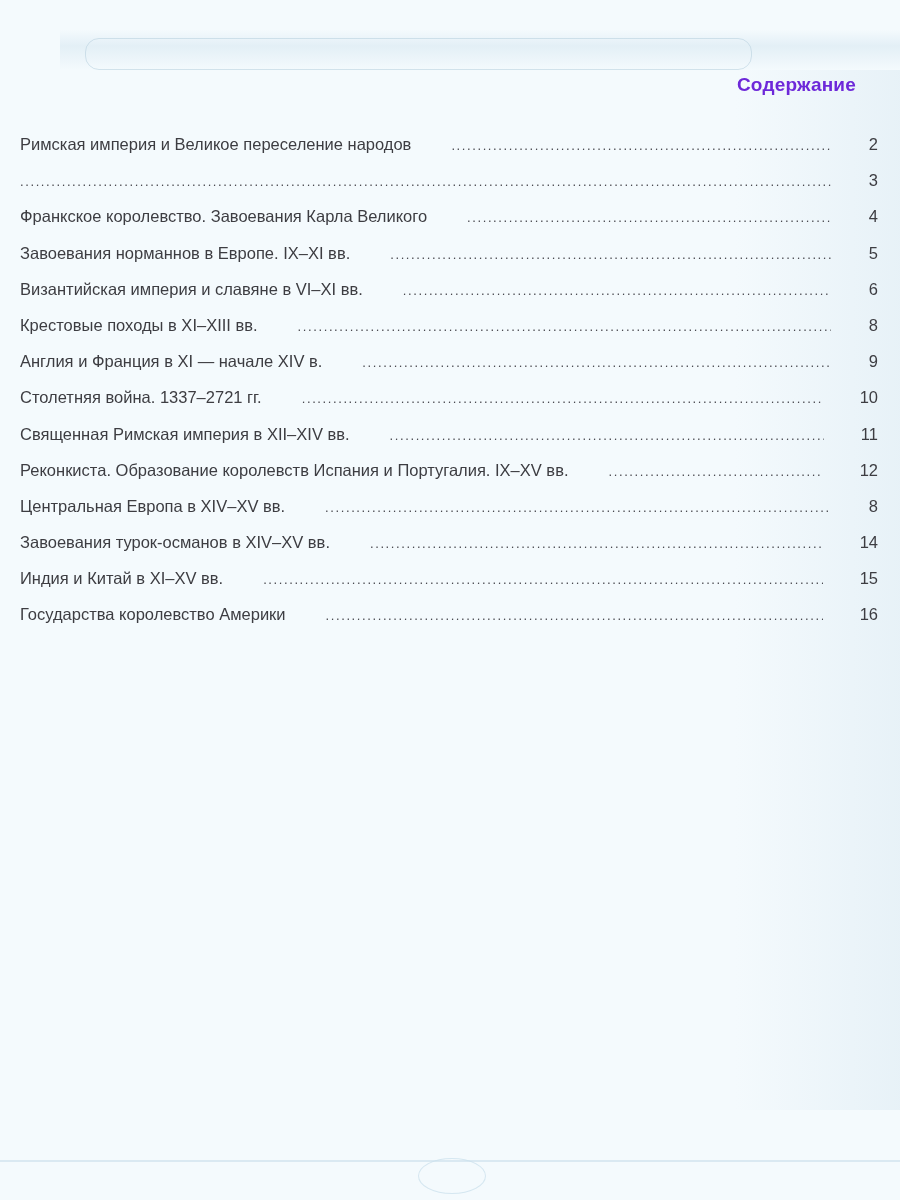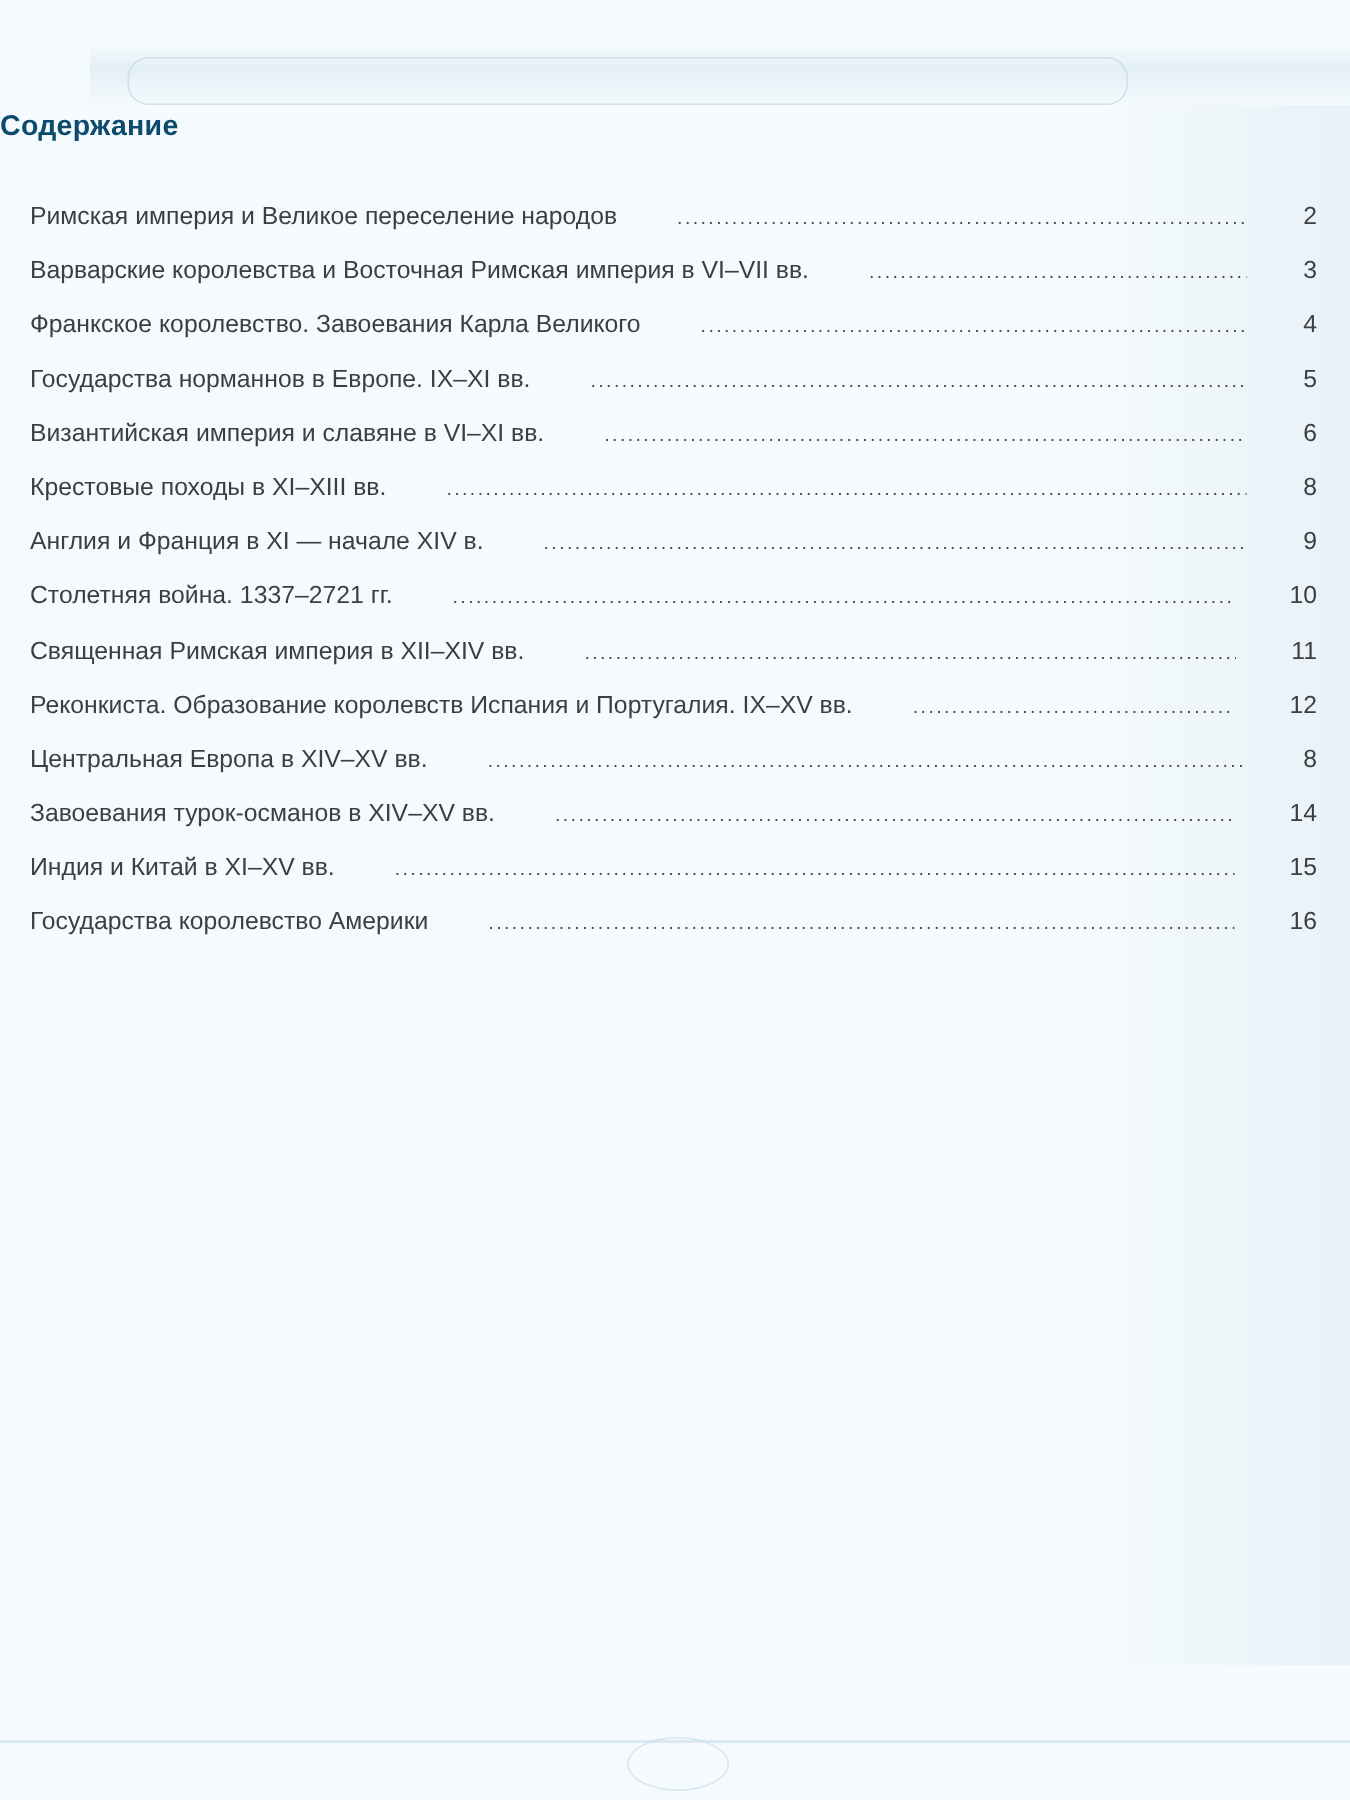--- a/index.html
+++ b/index.html
@@ -55,24 +55,24 @@
       width: 66px;
       height: 34px;
       border: 1.5px solid rgba(200,222,235,0.7);
       border-radius: 50%;
     }
     .page-title {
       position: absolute;
       left: 0;
       width: 856px;
       top: 74px;
-      text-align: left;
+      text-align: right;
       font-size: 19px;
       font-weight: bold;
-      color: #0c4a6e;
+      color: #6d28d9;
       letter-spacing: 0.2px;
     }
     .toc {
       position: absolute;
       left: 20px;
       top: 135px;
       width: 858px;
     }
     .toc-entry {
       display: flex;
@@ -117,31 +117,30 @@
 
 <h1 class="page-title" style="margin:0;">Содержание</h1>
 
 <div class="toc">
   <div class="toc-entry">
     <span class="toc-title">Римская империя и Великое переселение народов</span>
     <span class="toc-leader"></span>
     <span class="toc-page">2</span>
   </div>
   <div class="toc-entry">
-    <span class="toc-title">Варварские королевства и Восточная Римская империя в VI–VII вв.</span>
     <span class="toc-leader"></span>
     <span class="toc-page">3</span>
   </div>
   <div class="toc-entry">
     <span class="toc-title">Франкское королевство. Завоевания Карла Великого</span>
     <span class="toc-leader"></span>
     <span class="toc-page">4</span>
   </div>
   <div class="toc-entry">
-    <span class="toc-title">Государства норманнов в Европе. IX–XI вв.</span>
+    <span class="toc-title">Завоевания норманнов в Европе. IX–XI вв.</span>
     <span class="toc-leader"></span>
     <span class="toc-page">5</span>
   </div>
   <div class="toc-entry">
     <span class="toc-title">Византийская империя и славяне в VI–XI вв.</span>
     <span class="toc-leader"></span>
     <span class="toc-page">6</span>
   </div>
   <div class="toc-entry">
     <span class="toc-title">Крестовые походы в XI–XIII вв.</span>

